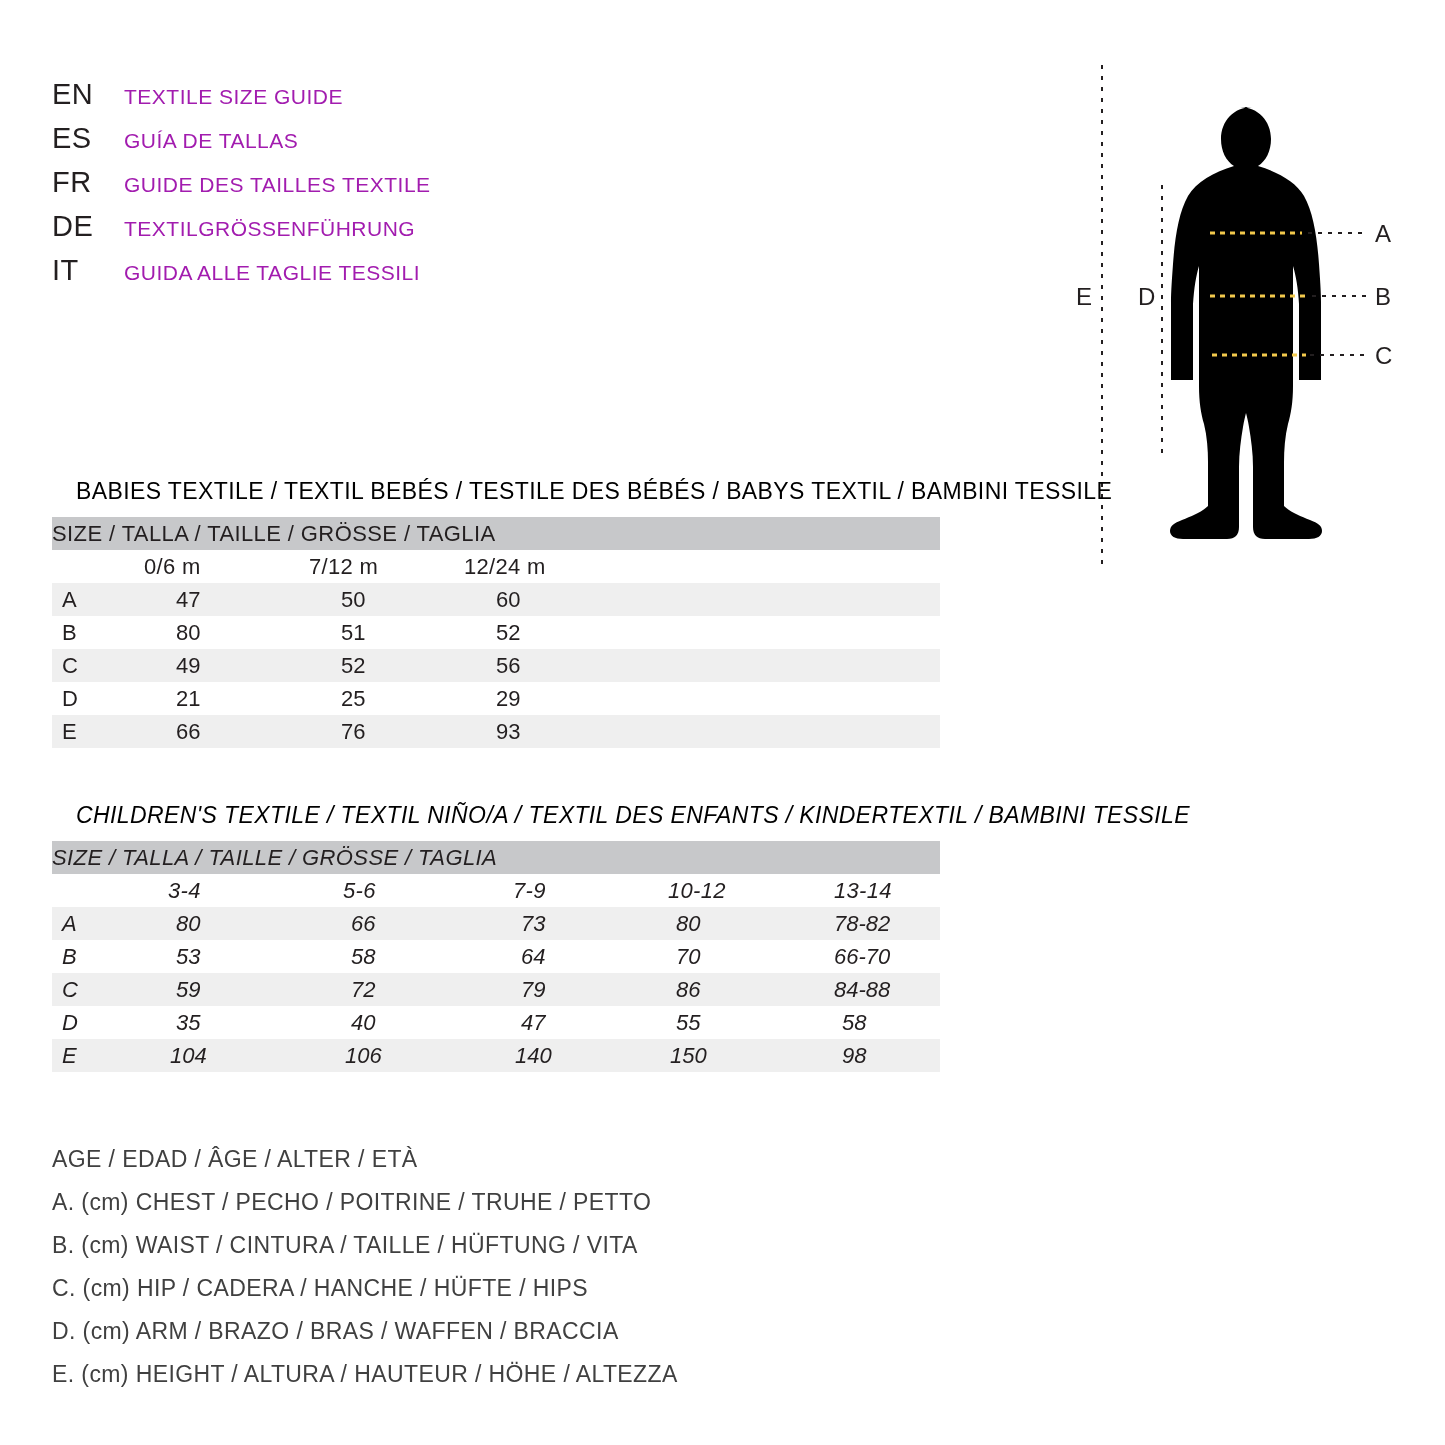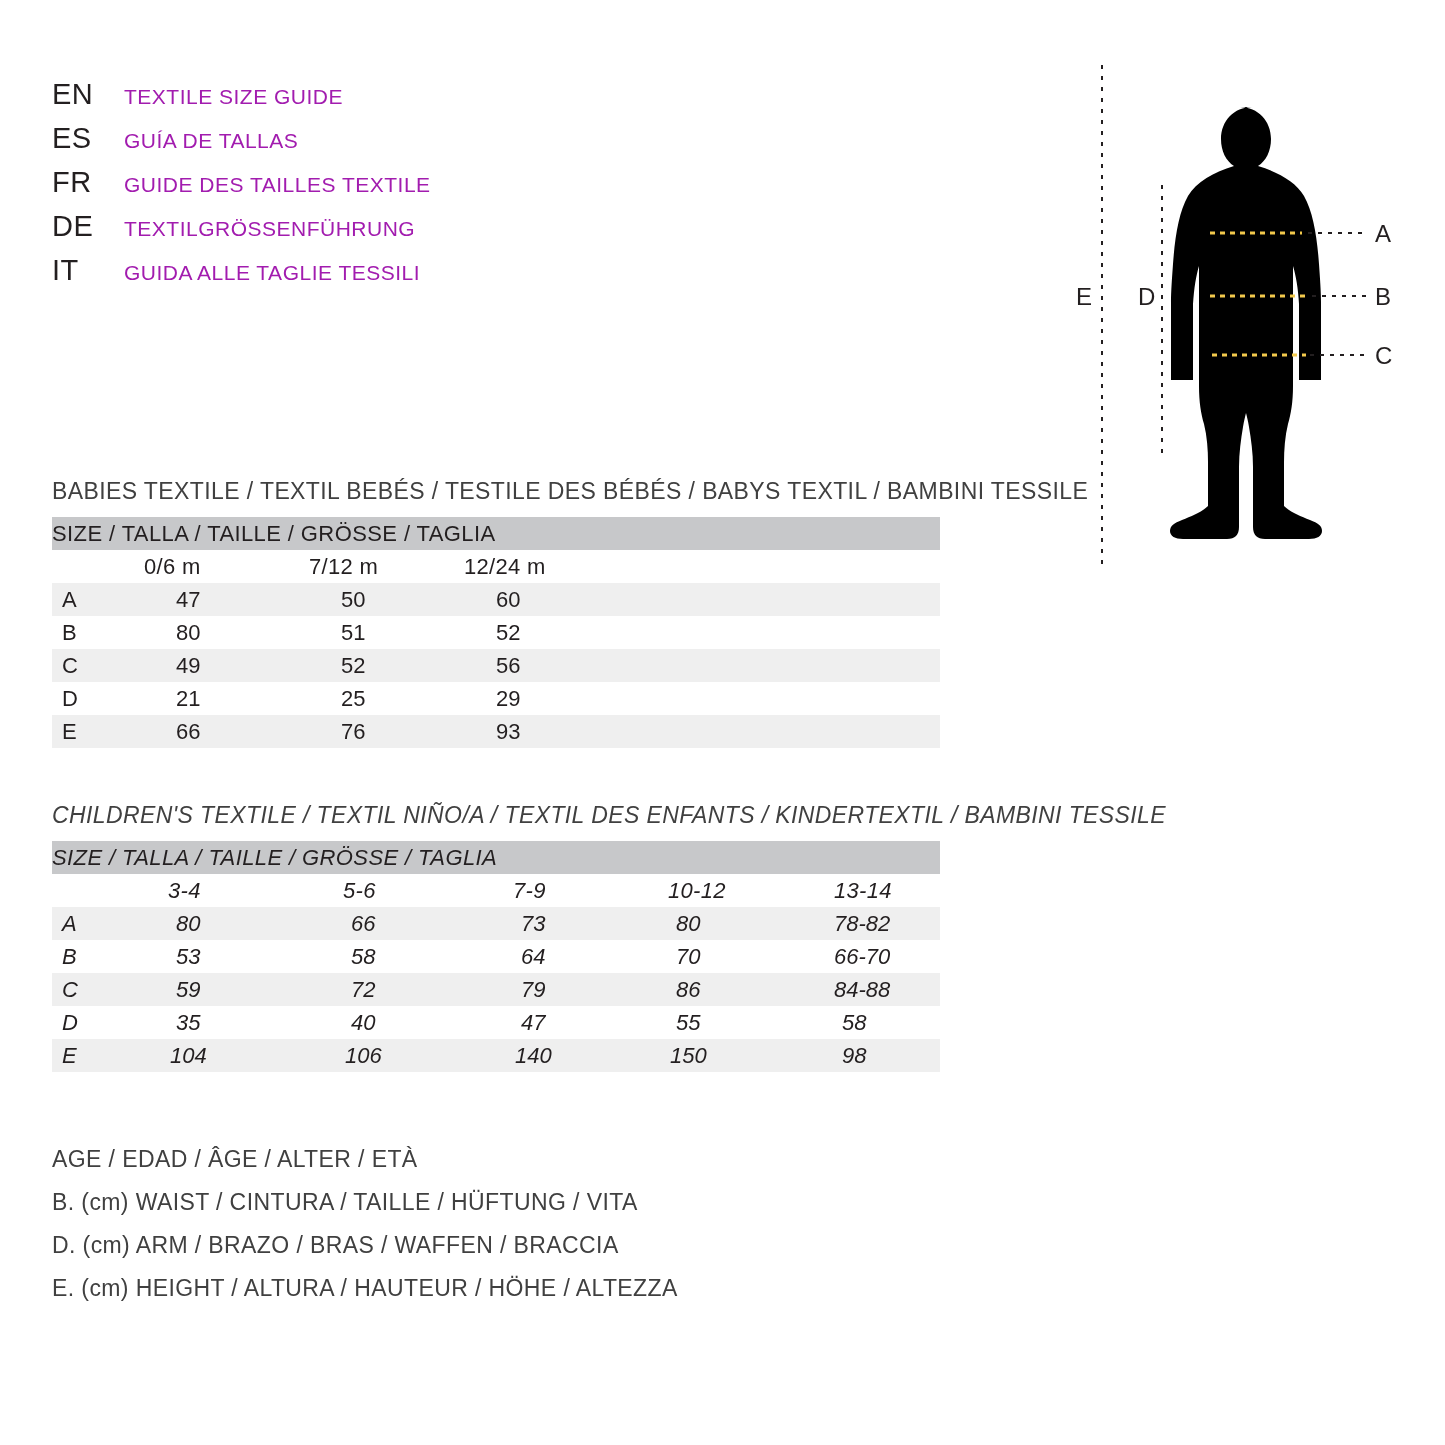--- a/index.html
+++ b/index.html
@@ -54,23 +54,24 @@
 
   
   .section {
     position: absolute;
     left: 52px;
     width: 1340px;
   }
   .section-title {
     font-size: 23px;
     letter-spacing: 0.4px;
-    color: #404040;
+    color: #000000;
     margin-bottom: 12px;
     white-space: nowrap;
+    margin-left: 24px;
   }
   table.size-table {
     border-collapse: collapse;
     width: 888px;
     table-layout: fixed;
   }
   table.size-table td, table.size-table th {
     font-size: 22px;
     font-weight: normal;
     color: #231f20;
@@ -333,16 +334,18 @@
         <td class="cell" style="padding-left:26px">140</td>
         <td class="cell" style="padding-left:26px">150</td>
         <td class="cell" style="padding-left:32px">98</td>
       </tr>
     </tbody>
   </table>
 </div>
 
 <div class="legend">
   <div class="legend-line">AGE / EDAD / ÂGE / ALTER / ETÀ</div>
+  <div class="legend-line">A. (cm) CHEST / PECHO / POITRINE / TRUHE / PETTO</div>
   <div class="legend-line">B. (cm) WAIST / CINTURA / TAILLE / HÜFTUNG / VITA</div>
+  <div class="legend-line">C. (cm) HIP / CADERA / HANCHE / HÜFTE / HIPS</div>
   <div class="legend-line">D. (cm) ARM / BRAZO / BRAS / WAFFEN / BRACCIA</div>
   <div class="legend-line">E. (cm) HEIGHT / ALTURA / HAUTEUR / HÖHE / ALTEZZA</div>
 </div>
 
 </body></html>

